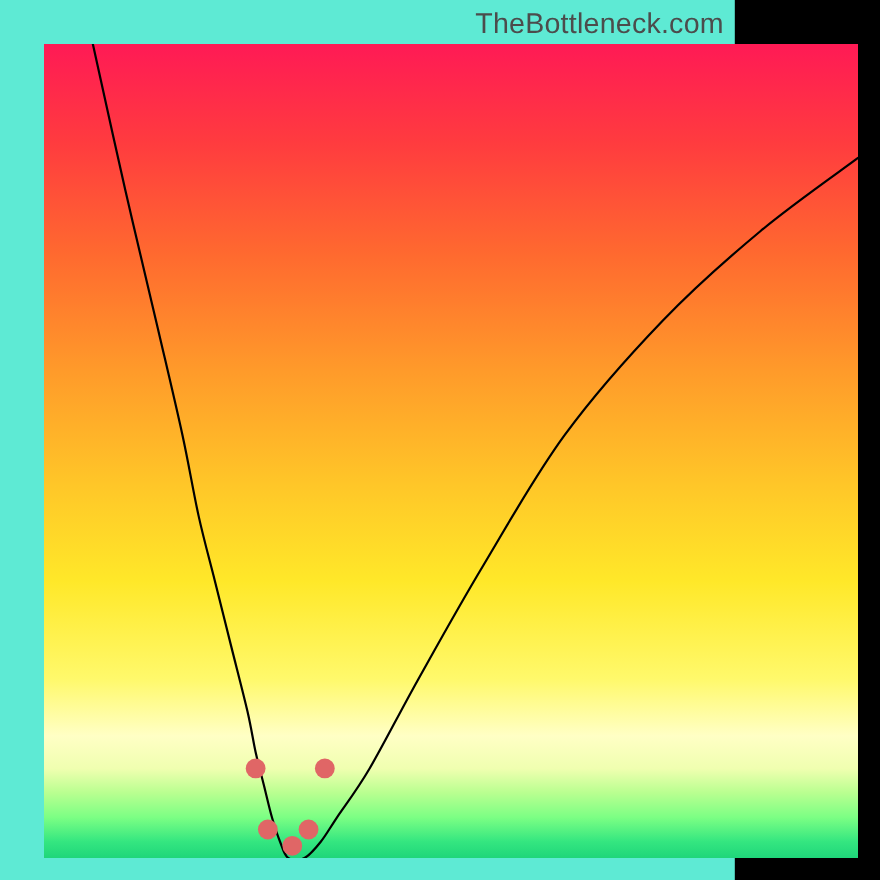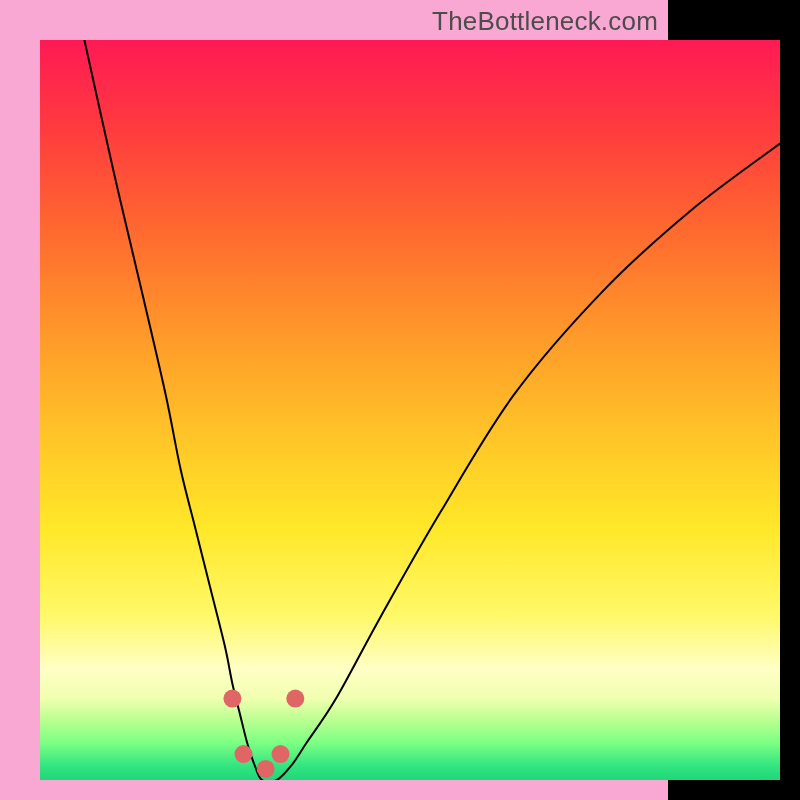--- a/index.html
+++ b/index.html
@@ -10,21 +10,21 @@
     overflow: hidden;
     background: #000;
     font-family: Arial, Helvetica, sans-serif;
   }
   .frame {
     position: absolute;
     left: 0;
     top: 0;
     width: 668px;
     height: 800px;
-    background: #f9a8d4;
+    background: #5eead4;
   }
   .plot-area {
     position: absolute;
     left: 40px;
     top: 40px;
     width: 740px;
     height: 740px;
     background: linear-gradient(to bottom,
       #ff1a55 0%,
       #ff3b3f 12%,

